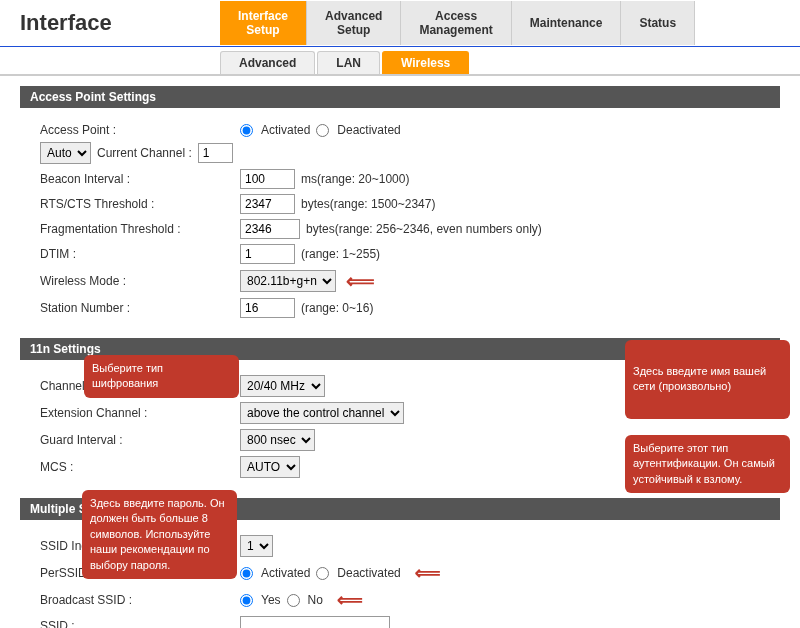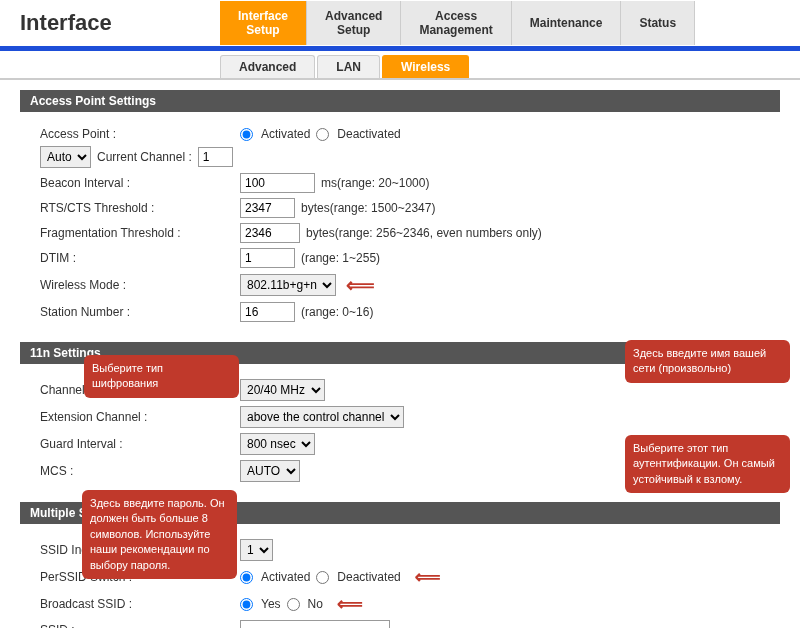--- a/index.html
+++ b/index.html
@@ -1,19 +1,19 @@
 <!DOCTYPE html>
 <html><head>
   <meta charset="utf-8">
   <style>
     * { box-sizing: border-box; margin: 0; padding: 0; }
     body { font-family: Arial, sans-serif; font-size: 12px; background: #fff; width: 800px; }
 
     
-    .header { display: flex; align-items: center; background: #fff; border-bottom: 5px solid #1d4ed8; }
+    .header { display: flex; align-items: center; background: #fff; border-bottom: 1px solid #1d4ed8; }
     .header-logo { width: 220px; padding: 10px 20px; font-size: 22px; font-weight: bold; color: #333; background: #fff; }
     .nav-tabs { display: flex; align-items: stretch; flex: 1; }
     .nav-tab { padding: 8px 18px; text-align: center; font-size: 12px; font-weight: bold; color: #333; cursor: pointer; border-right: 1px solid #ccc; display: flex; align-items: center; justify-content: center; text-decoration: none; }
     .nav-tab.active { background: #f90; color: #fff; }
     .nav-tab:not(.active) { background: #e8e8e8; }
     .nav-tab.maint, .nav-tab.status { background: #e8e8e8; }
 
     
     .sub-tabs { display: flex; background: #fff; border-bottom: 2px solid #ccc; padding: 4px 0 0 220px; }
     .sub-tab { padding: 4px 18px; font-size: 12px; font-weight: bold; cursor: pointer; border: 1px solid #ccc; border-bottom: none; margin-right: 2px; background: #f0f0f0; color: #333; border-radius: 3px 3px 0 0; }
@@ -48,21 +48,21 @@
       position: absolute;
       top: 355px; left: 84px;
       background: #c0392b; color: #fff;
       border-radius: 6px; padding: 6px 8px;
       font-size: 11px; max-width: 155px; line-height: 1.4; z-index: 20;
     }
     #tooltip3 {
       position: absolute;
       top: 340px; right: 10px;
       background: #c0392b; color: #fff;
-      border-radius: 6px; padding: 6px 8px;
+      border-radius: 6px; padding: 24px 8px;
       font-size: 11px; max-width: 165px; line-height: 1.4; z-index: 20;
     }
     #tooltip4 {
       position: absolute;
       top: 435px; right: 10px;
       background: #c0392b; color: #fff;
       border-radius: 6px; padding: 6px 8px;
       font-size: 11px; max-width: 165px; line-height: 1.4; z-index: 20;
     }
     #tooltip5 {
@@ -118,21 +118,21 @@
             <option>Auto</option>
           </select>
           <span>Current Channel :</span>
           <input type="text" value="1" style="width: 35px;">
         </div>
       </div>
 
       <div class="form-row">
         <div class="form-label">Beacon Interval :</div>
         <div class="form-value">
-          <input type="text" value="100" style="width: 75px;">
+          <input type="text" value="100" style="width: 55px;">
           <span class="hint-text">ms(range: 20~1000)</span>
         </div>
       </div>
 
       <div class="form-row">
         <div class="form-label">RTS/CTS Threshold :</div>
         <div class="form-value">
           <input type="text" value="2347" style="width: 55px;">
           <span class="hint-text">bytes(range: 1500~2347)</span>
         </div>

